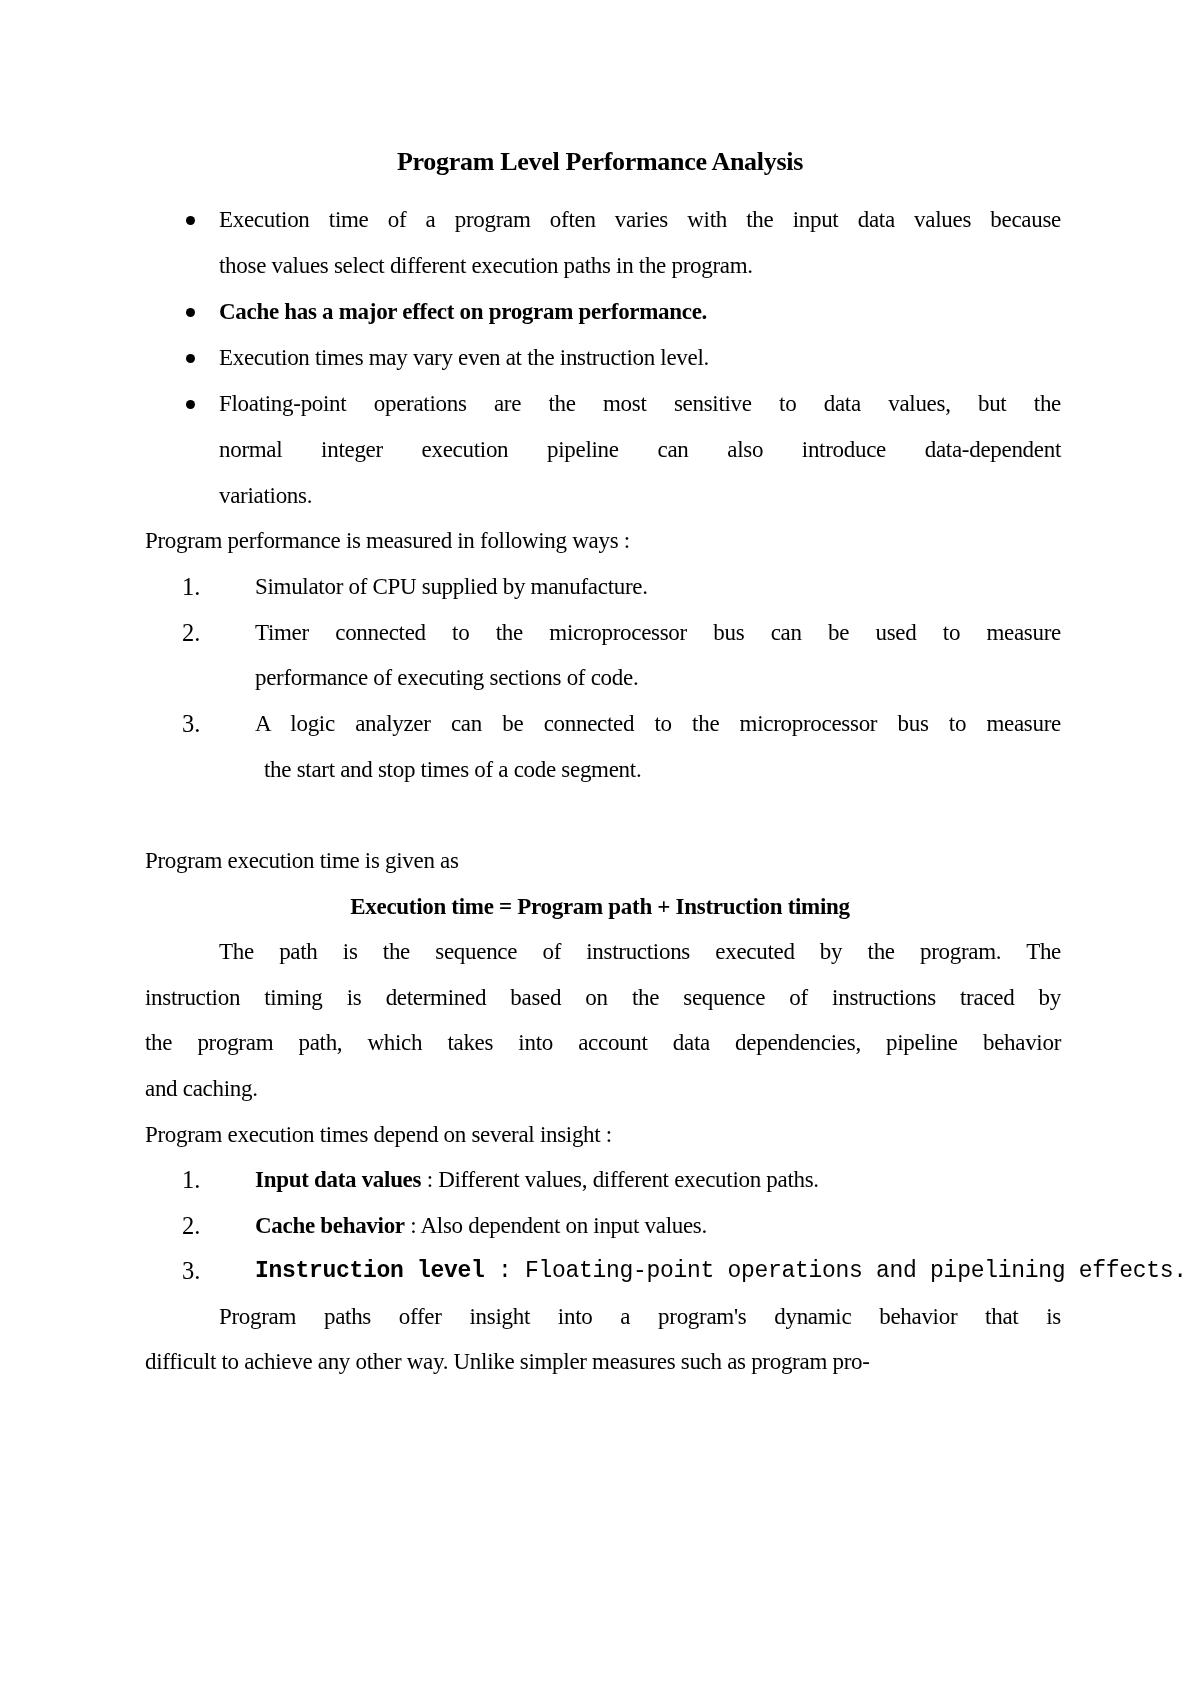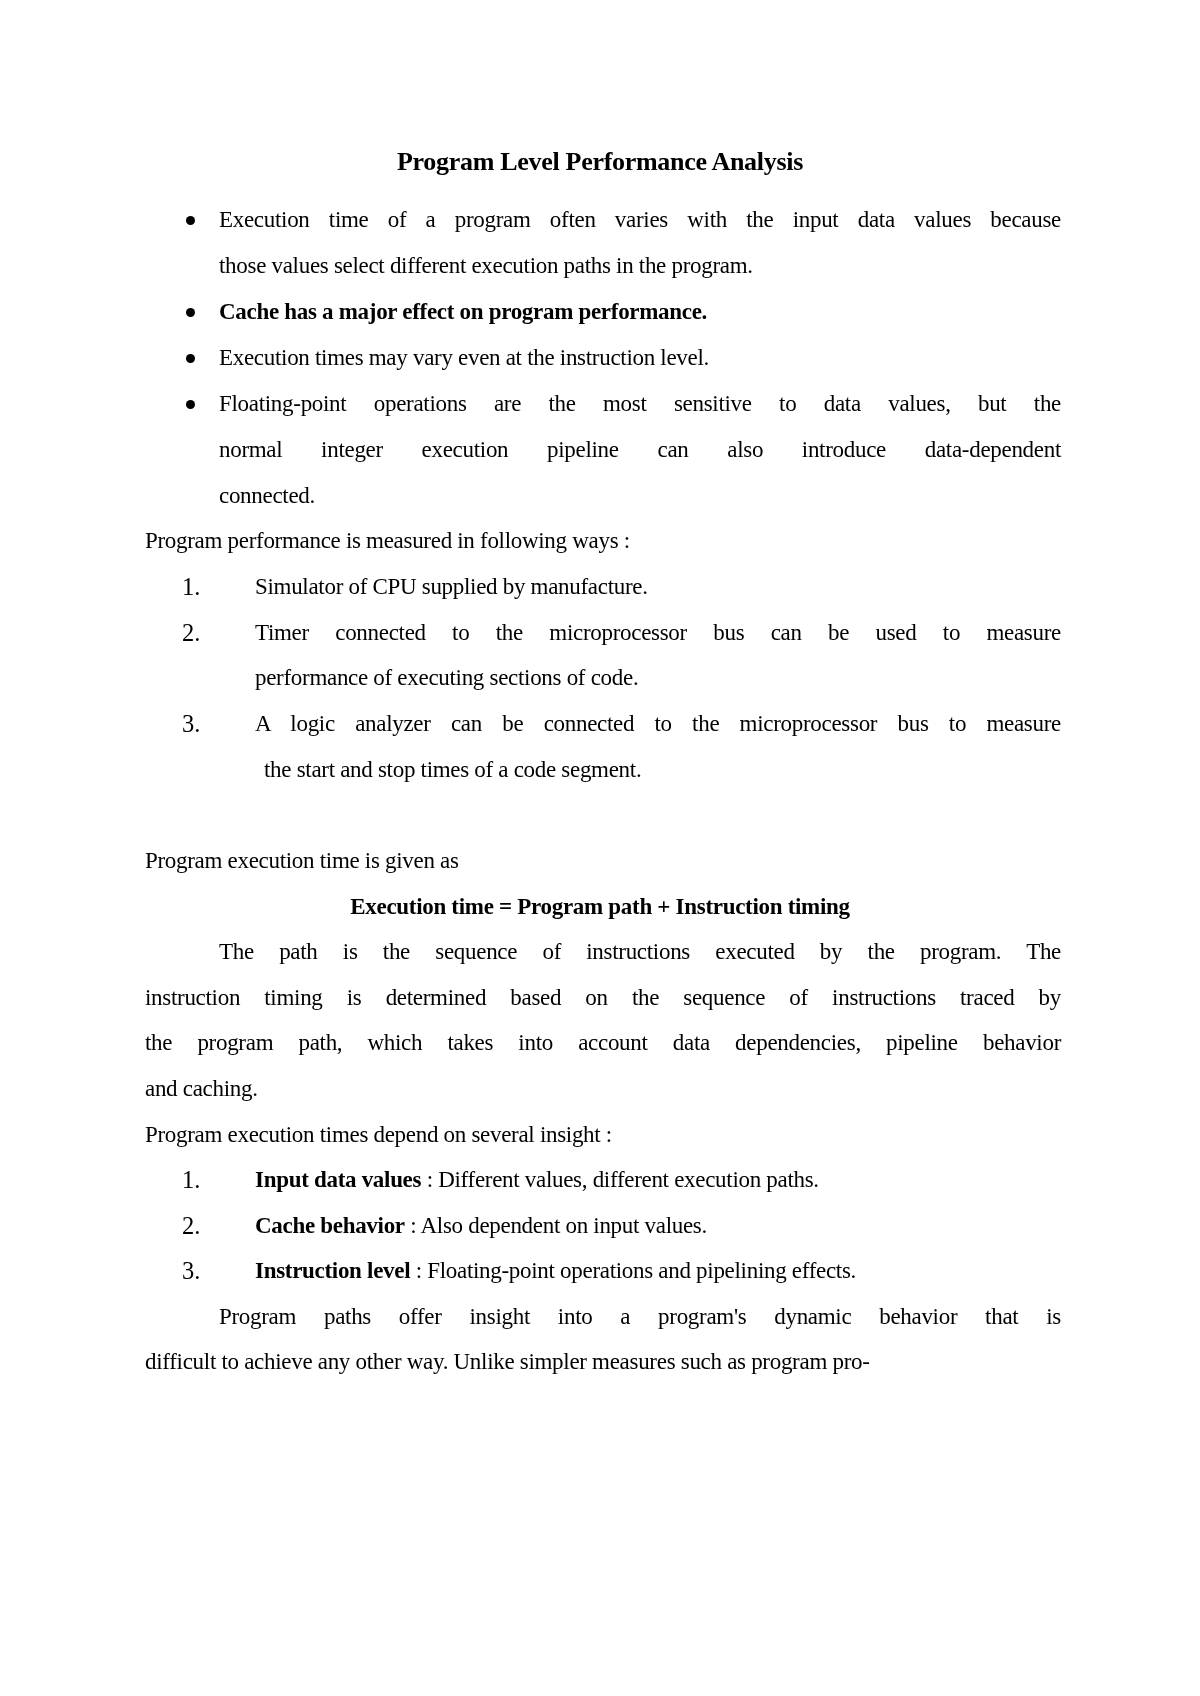--- a/index.html
+++ b/index.html
@@ -30,21 +30,21 @@
 
     <span class="bullet" style="left:186px; top:308px;"></span>
     <div class="line" style="left:219px; top:297px;font-weight:bold;">Cache has a major effect on program performance.</div>
 
     <span class="bullet" style="left:186px; top:354px;"></span>
     <div class="line" style="left:219px; top:343px;">Execution times may vary even at the instruction level.</div>
 
     <span class="bullet" style="left:186px; top:400px;"></span>
     <div class="line just" style="left:219px; top:389px; width:842px;">Floating-point operations are the most sensitive to data values, but the</div>
     <div class="line just" style="left:219px; top:435px; width:842px;">normal integer execution pipeline can also introduce data-dependent</div>
-    <div class="line" style="left:219px; top:481px;">connected.</div>
+    <div class="line" style="left:219px; top:481px;">variations.</div>
   </div>
 
   <div class="line" style="left:145px; top:526px;">Program performance is measured in following ways :</div>
 
   <div>
     <div class="num" style="left:182px; top:572px;">1.</div>
     <div class="line" style="left:255px; top:572px;">Simulator of CPU supplied by manufacture.</div>
 
     <div class="num" style="left:182px; top:618px;">2.</div>
     <div class="line just" style="left:255px; top:618px; width:806px;">Timer connected to the microprocessor bus can be used to measure</div>
@@ -68,21 +68,21 @@
   <div class="line" style="left:145px; top:1120px;">Program execution times depend on several insight :</div>
 
   <div>
     <div class="num" style="left:182px; top:1165px;">1.</div>
     <div class="line" style="left:255px; top:1165px;"><span class="bold">Input data values</span><span> : Different values, different execution paths.</span></div>
 
     <div class="num" style="left:182px; top:1211px;">2.</div>
     <div class="line" style="left:255px; top:1211px;"><span class="bold">Cache behavior</span><span> : Also dependent on input values.</span></div>
 
     <div class="num" style="left:182px; top:1256px;">3.</div>
-    <div class="line" style="left:255px; top:1256px;"><span class="bold">Instruction level</span><span> : Floating-point operations and pipelining effects.</span></div>
+    <div class="line" style="left:255px; top:1256px;font-family:Liberation Mono, monospace;"><span class="bold">Instruction level</span><span> : Floating-point operations and pipelining effects.</span></div>
   </div>
 
   <div>
     <div class="line just" style="left:219px; top:1302px; width:842px;">Program paths offer insight into a program's dynamic behavior that is</div>
     <div class="line" style="left:145px; top:1347px;">difficult to achieve any other way. Unlike simpler measures such as program pro-</div>
   </div>
 
 </div>
 
 </body></html>

